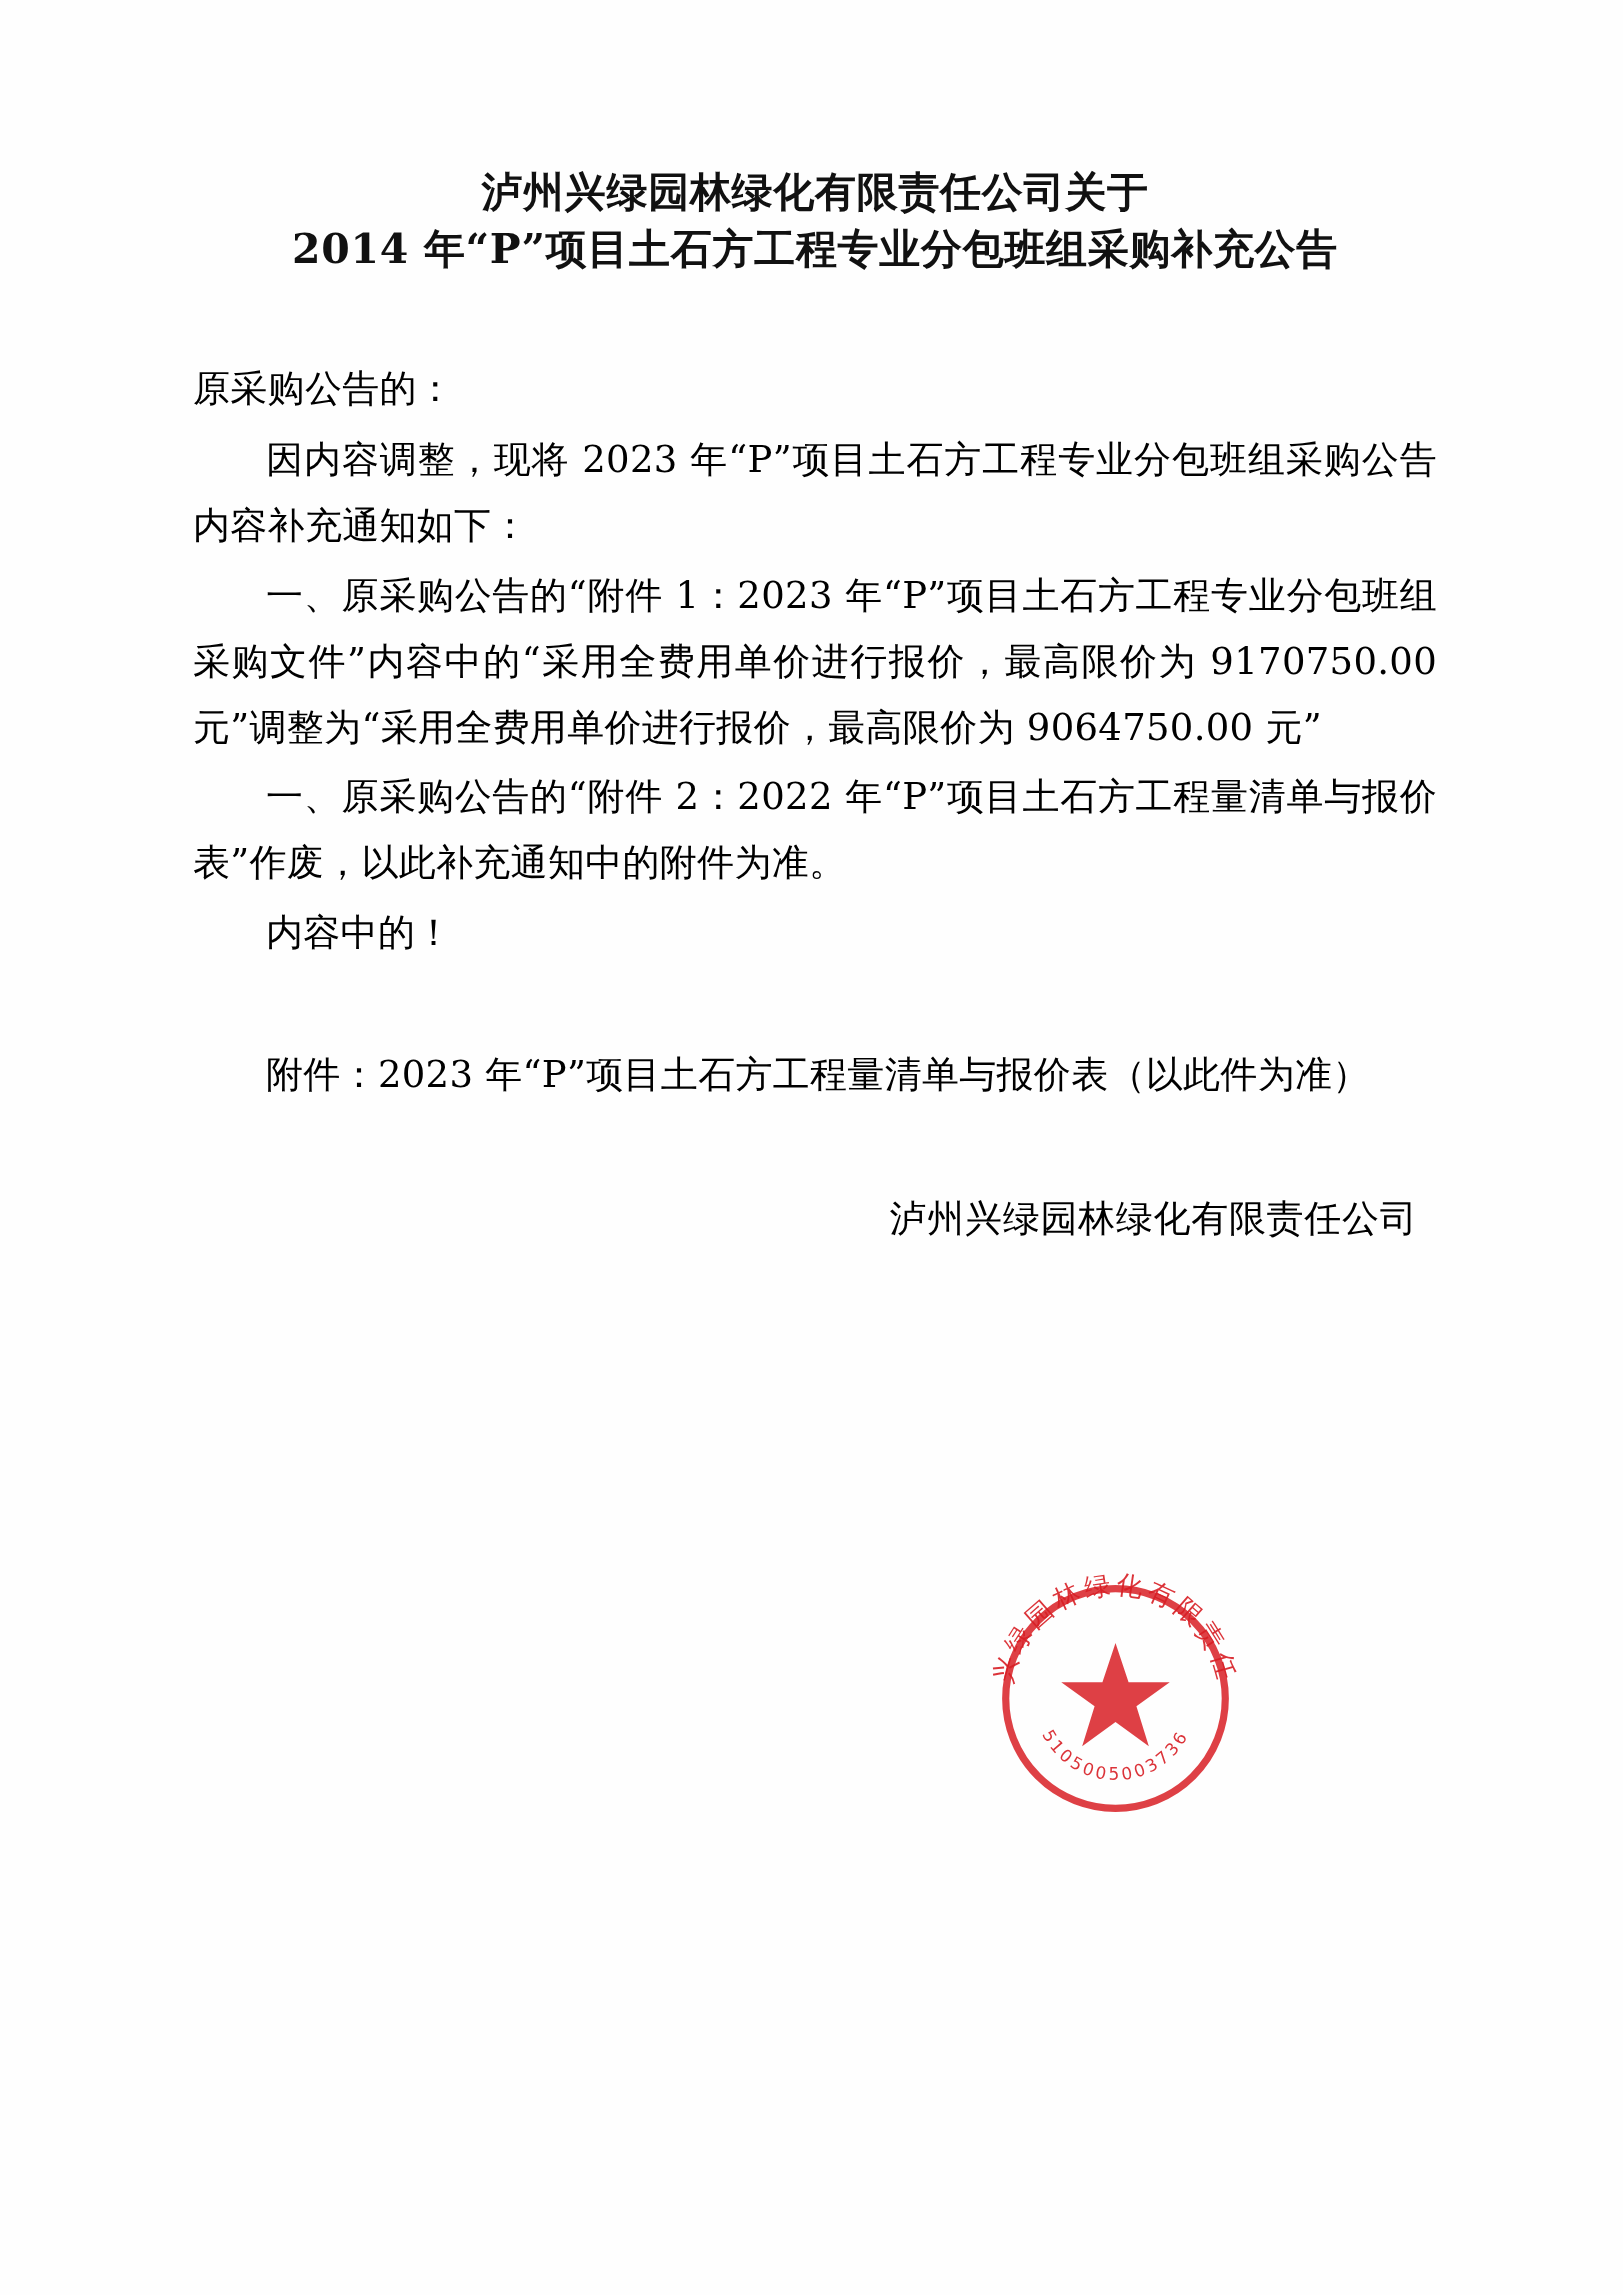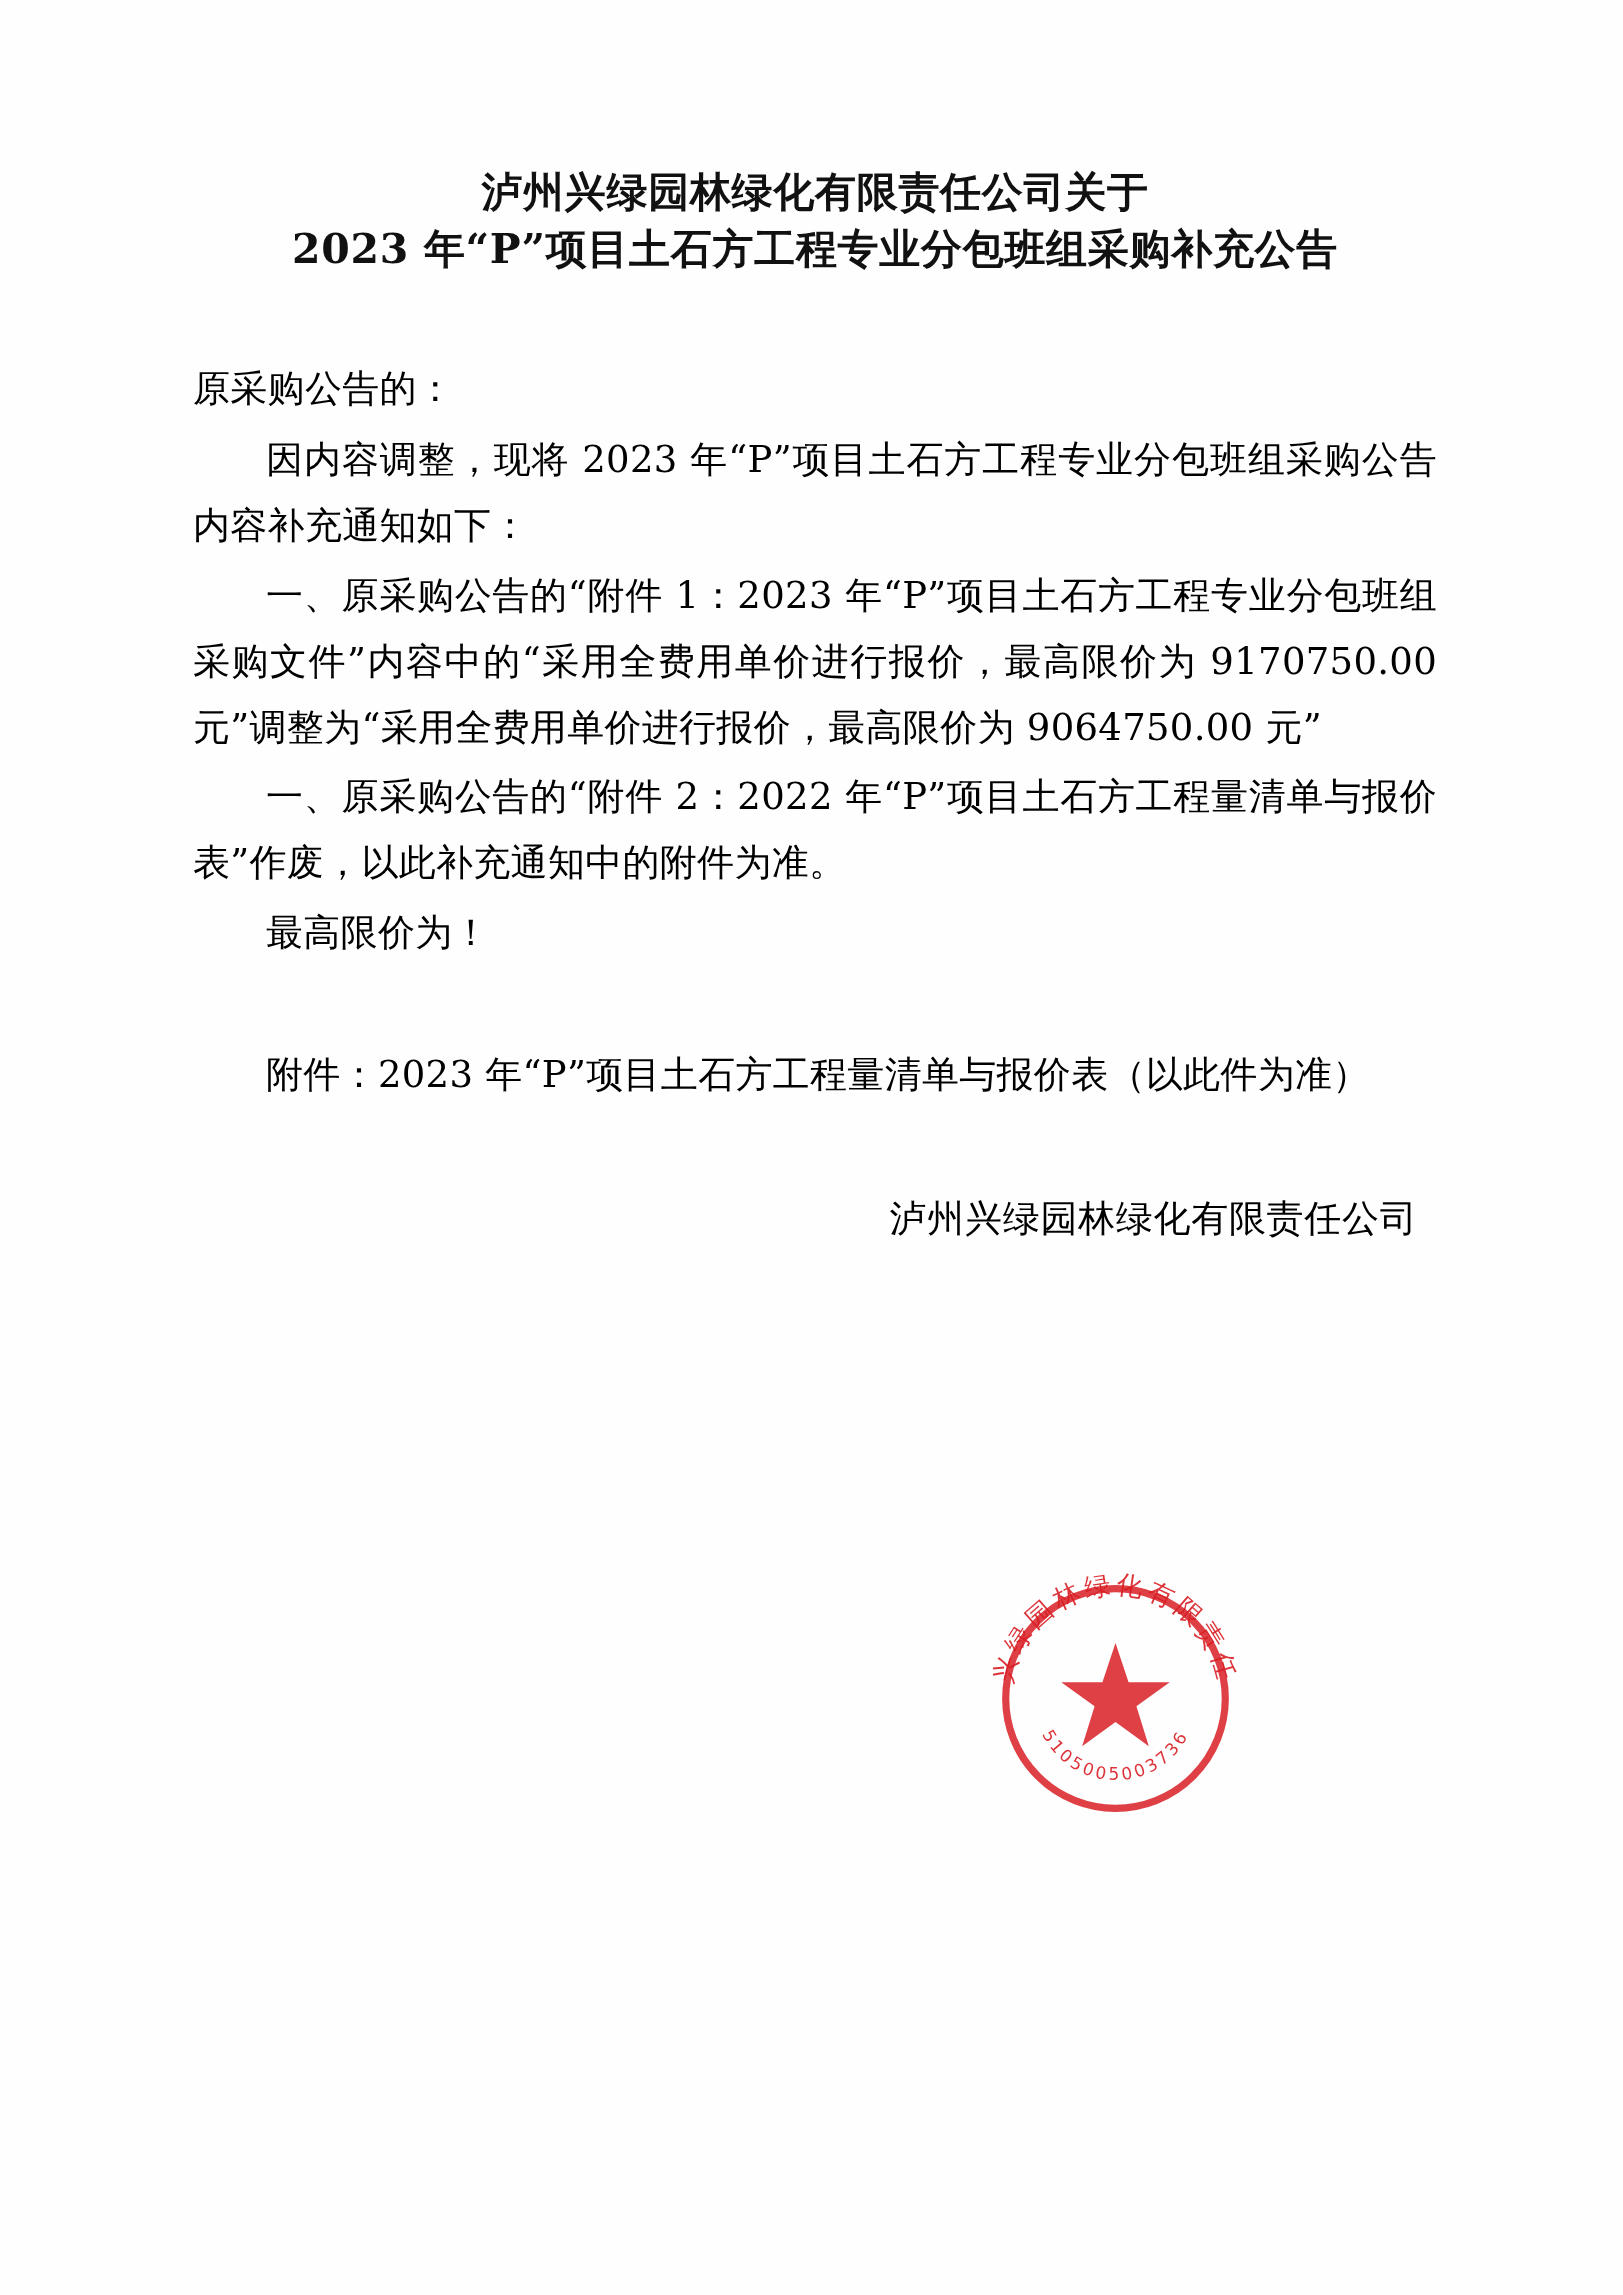--- a/index.html
+++ b/index.html
@@ -90,29 +90,29 @@
   .seal svg { display: block; }
 </style>
 </head>
 <body>
 
 <div class="page">
   <div class="content">
 
     <div class="title-block">
       <div class="title-line">泸州兴绿园林绿化有限责任公司关于</div>
-      <div class="title-line">2023 年“P”项目土石方工程专业分包班组采购补充公告</div>
+      <div class="title-line">2014 年“P”项目土石方工程专业分包班组采购补充公告</div>
     </div>
 
     <div class="salutation">原采购公告的：</div>
 
     <div class="para">因内容调整，现将 2023 年“P”项目土石方工程专业分包班组采购公告内容补充通知如下：</div>
     <div class="para">一、原采购公告的“附件 1：2023 年“P”项目土石方工程专业分包班组采购文件”内容中的“采用全费用单价进行报价，最高限价为 9170750.00 元”调整为“采用全费用单价进行报价，最高限价为 9064750.00 元”</div>
     <div class="para">一、原采购公告的“附件 2：2022 年“P”项目土石方工程量清单与报价表”作废，以此补充通知中的附件为准。</div>
-    <div class="para">最高限价为！</div>
+    <div class="para">内容中的！</div>
 
     <div class="spacer-para"></div>
 
     <div class="para">附件：2023 年“P”项目土石方工程量清单与报价表（以此件为准）</div>
 
     <div class="signature">
       <div class="sig-line">泸州兴绿园林绿化有限责任公司</div>
     </div>
 
   </div>

